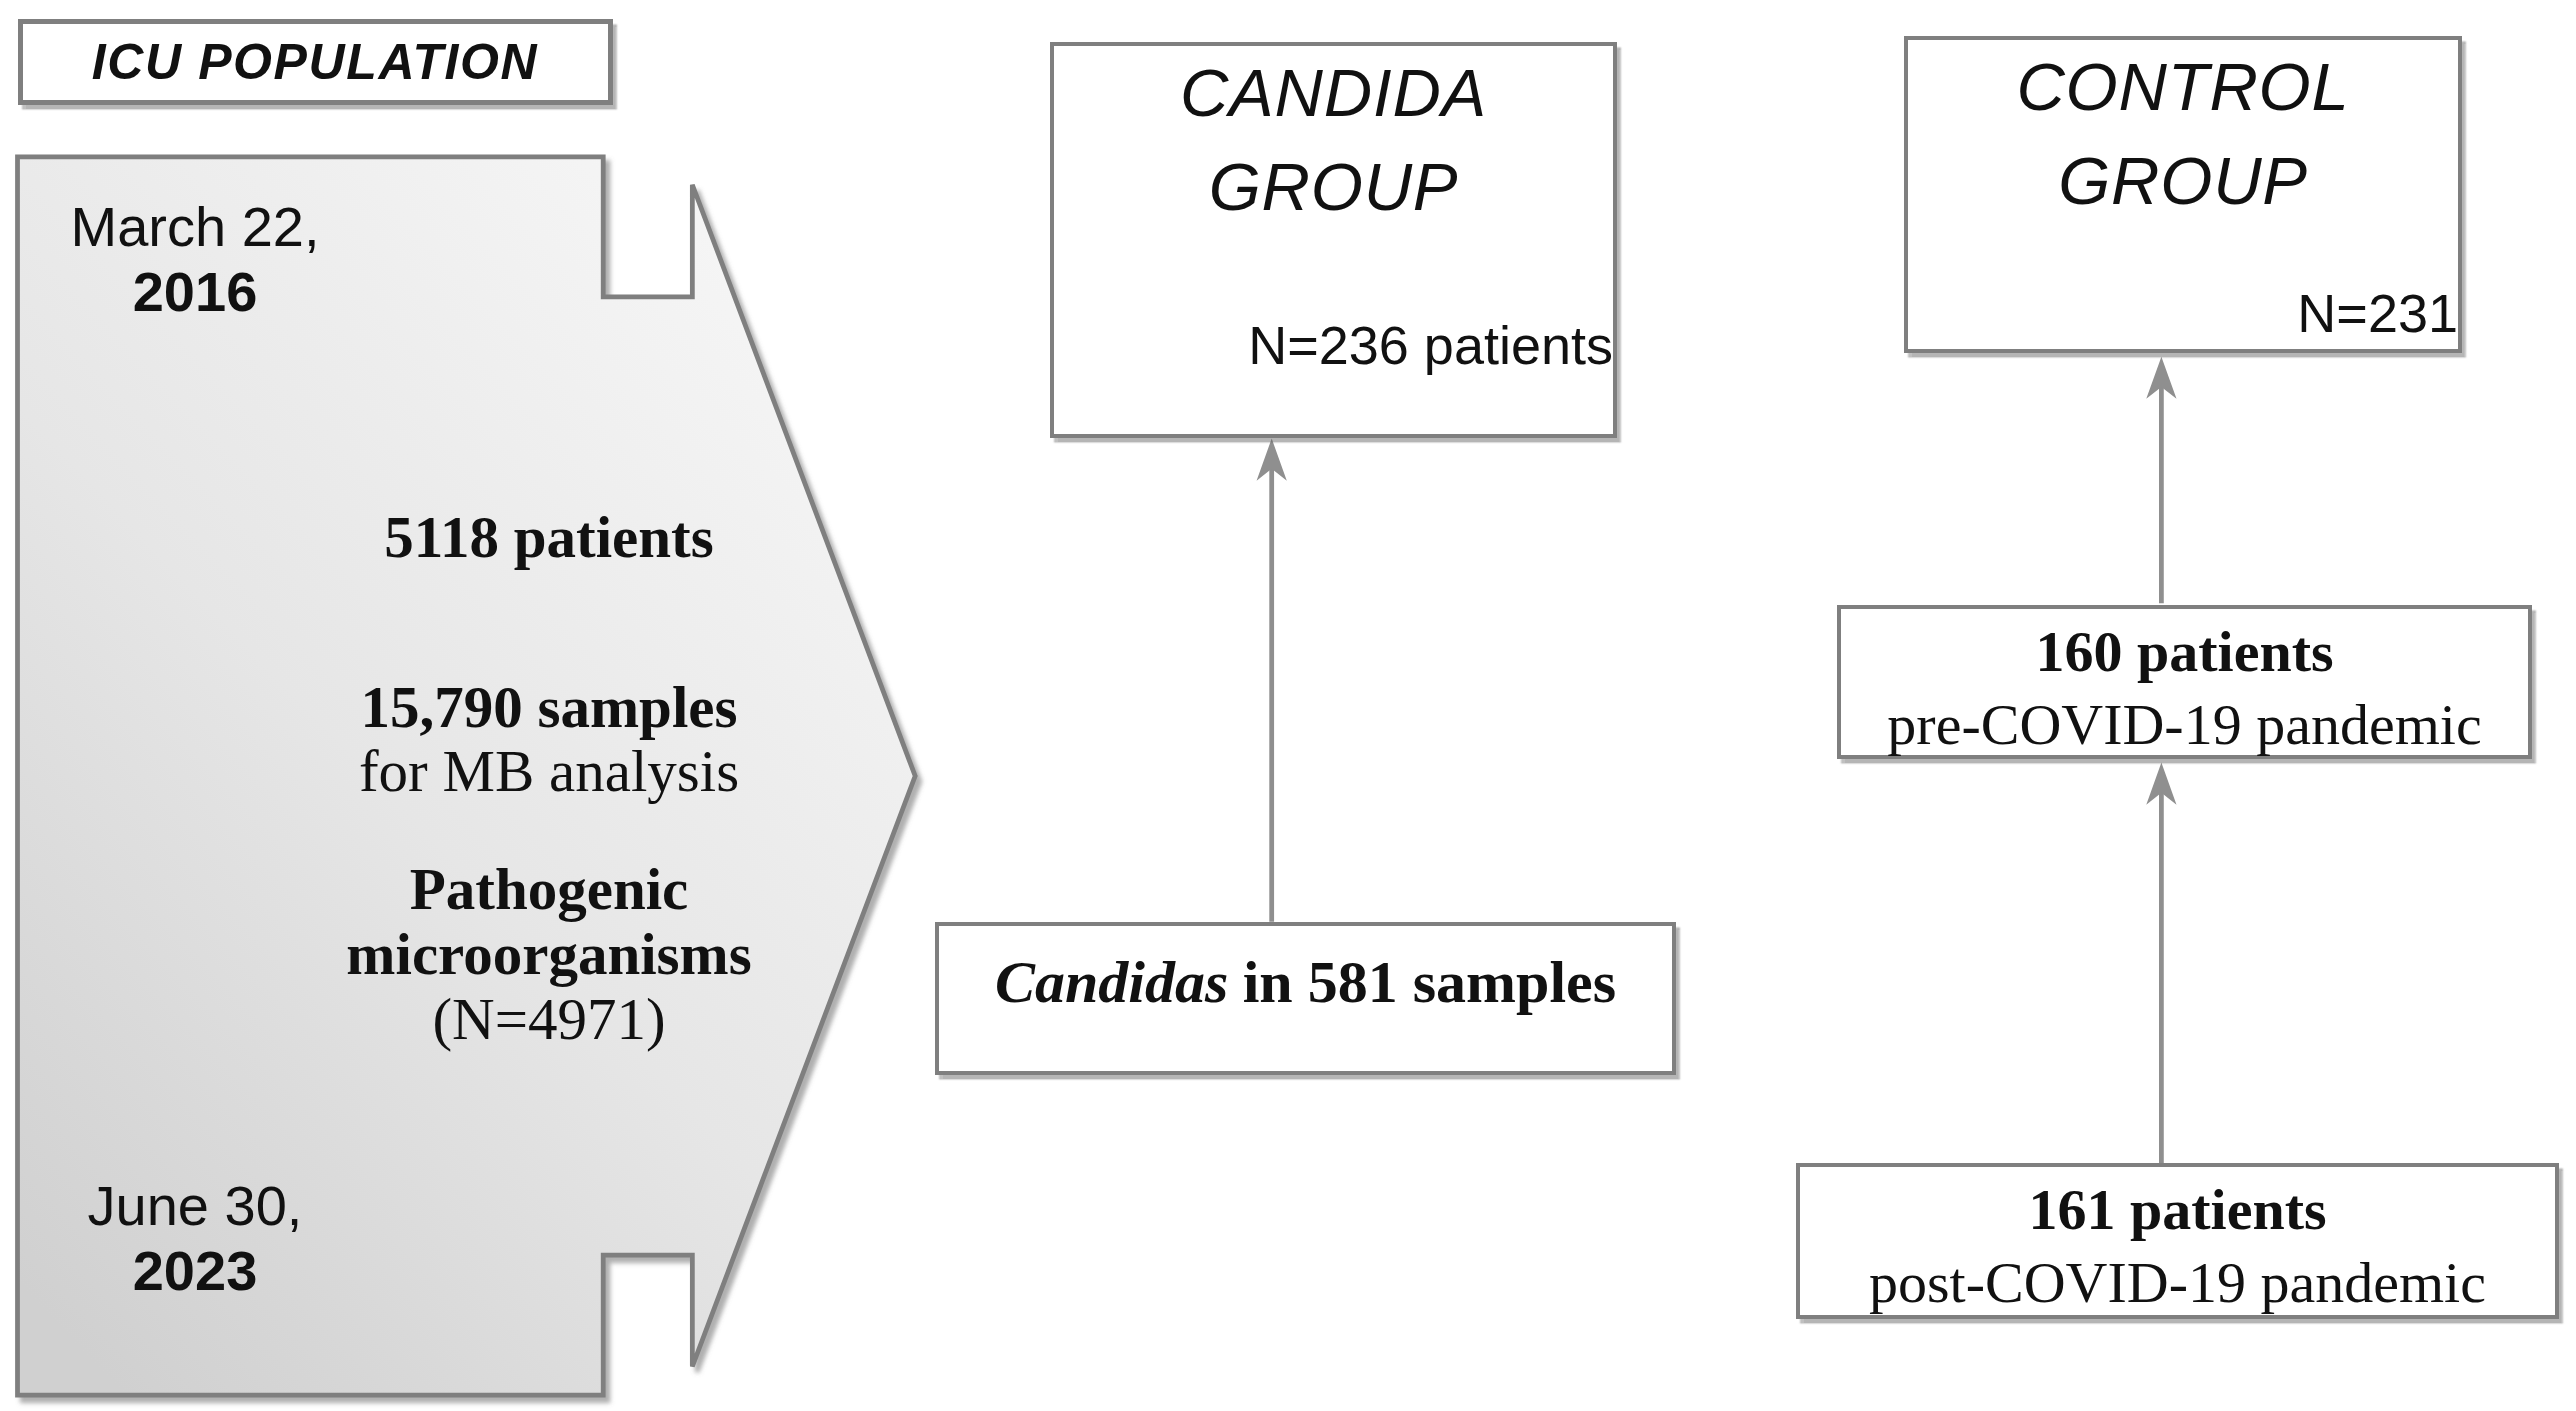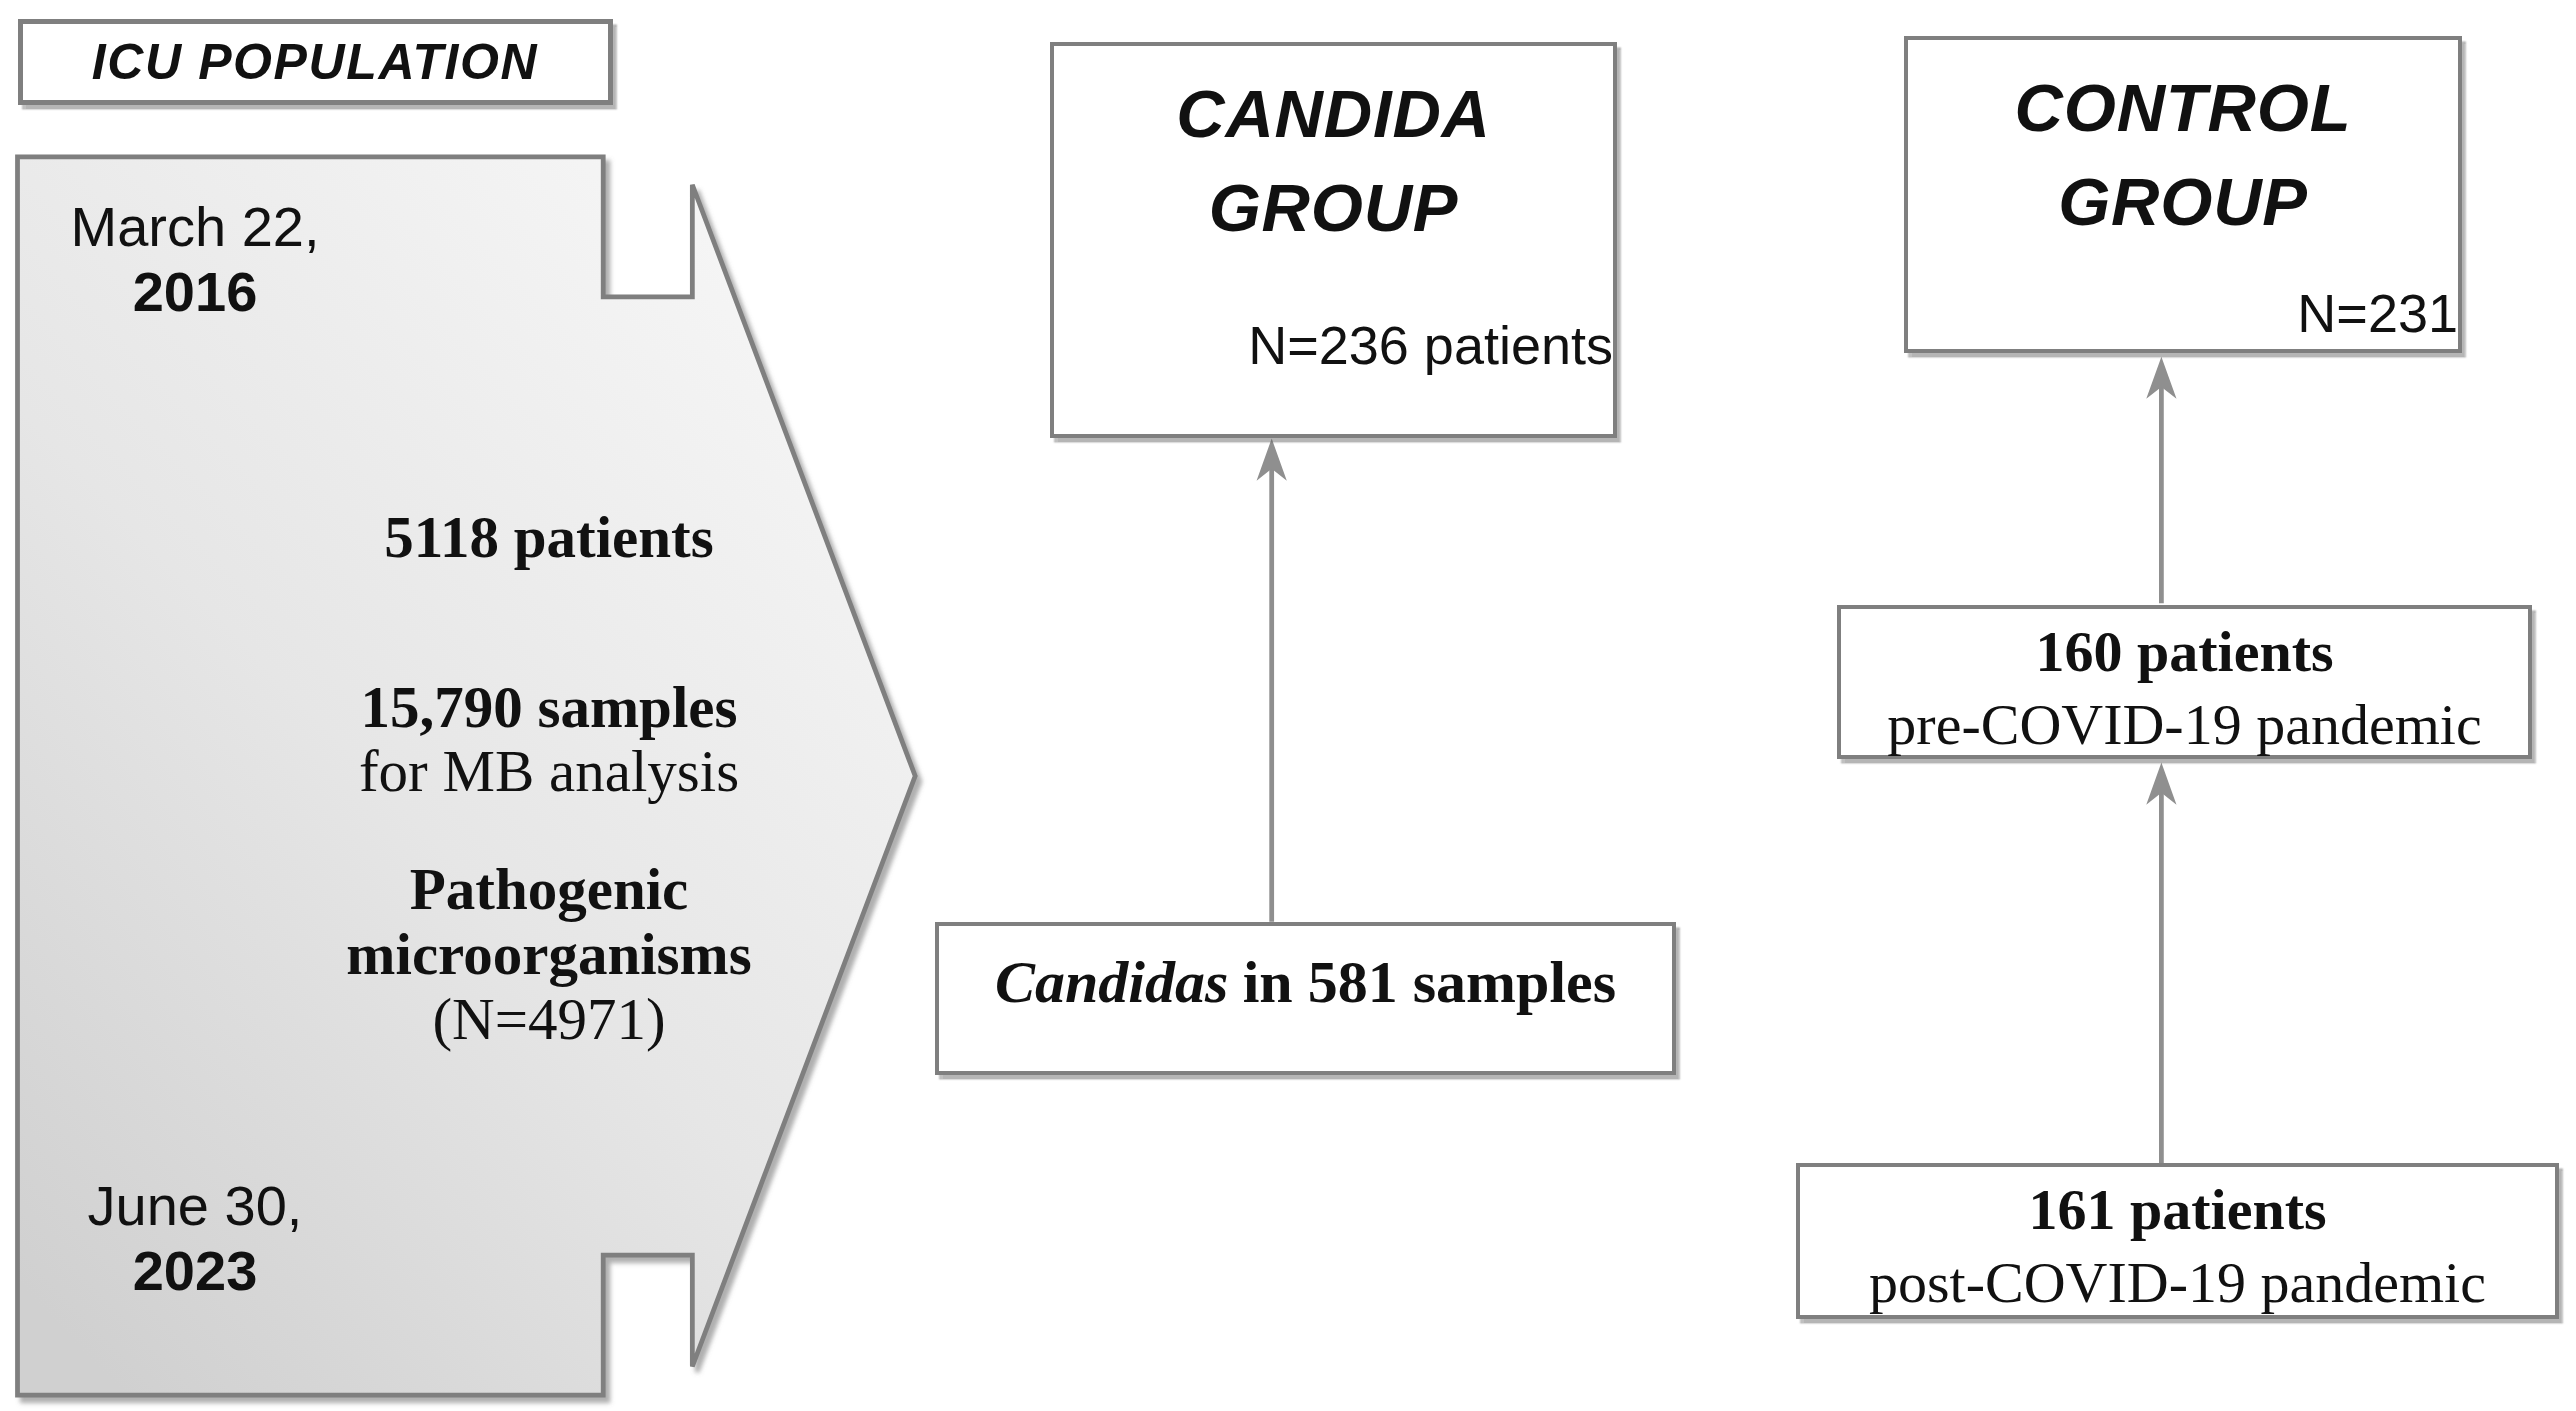--- a/index.html
+++ b/index.html
@@ -42,22 +42,22 @@
     font-family:"Liberation Serif",serif;font-weight:bold;font-size:60px;line-height:76px;
   }
   .candidas-box .emph{font-style:italic;margin-right:14.3px}
   .pre-box{left:1837px;top:605px;width:695px;height:154px}
   .post-box{left:1796px;top:1163px;width:763px;height:156px}
   .covid-box{
     text-align:center;padding-top:6.4px;
     font-family:"Liberation Serif",serif;font-size:58px;line-height:73px;
   }
   .group-title{
-    padding-top:21px;text-align:center;
-    font-weight:bold;font-style:italic;font-size:67px;line-height:94px;letter-spacing:0.8px;
+    text-align:center;
+    font-weight:normal;font-style:italic;font-size:67px;line-height:94px;letter-spacing:0.8px;
   }
   .group-n{position:absolute;left:8px;right:0;text-align:right;font-size:54px;line-height:72px}
   .candida-box .group-n{top:263px}
   .control-box .group-n{top:237px}
 
   .txt{position:absolute;text-align:center}
   .b{font-weight:bold}
   .dates{font-size:56px;line-height:65px}
   .stats{font-family:"Liberation Serif",serif;font-size:59px;line-height:64px;width:700px;left:199px}
   .stats3{line-height:65px}

